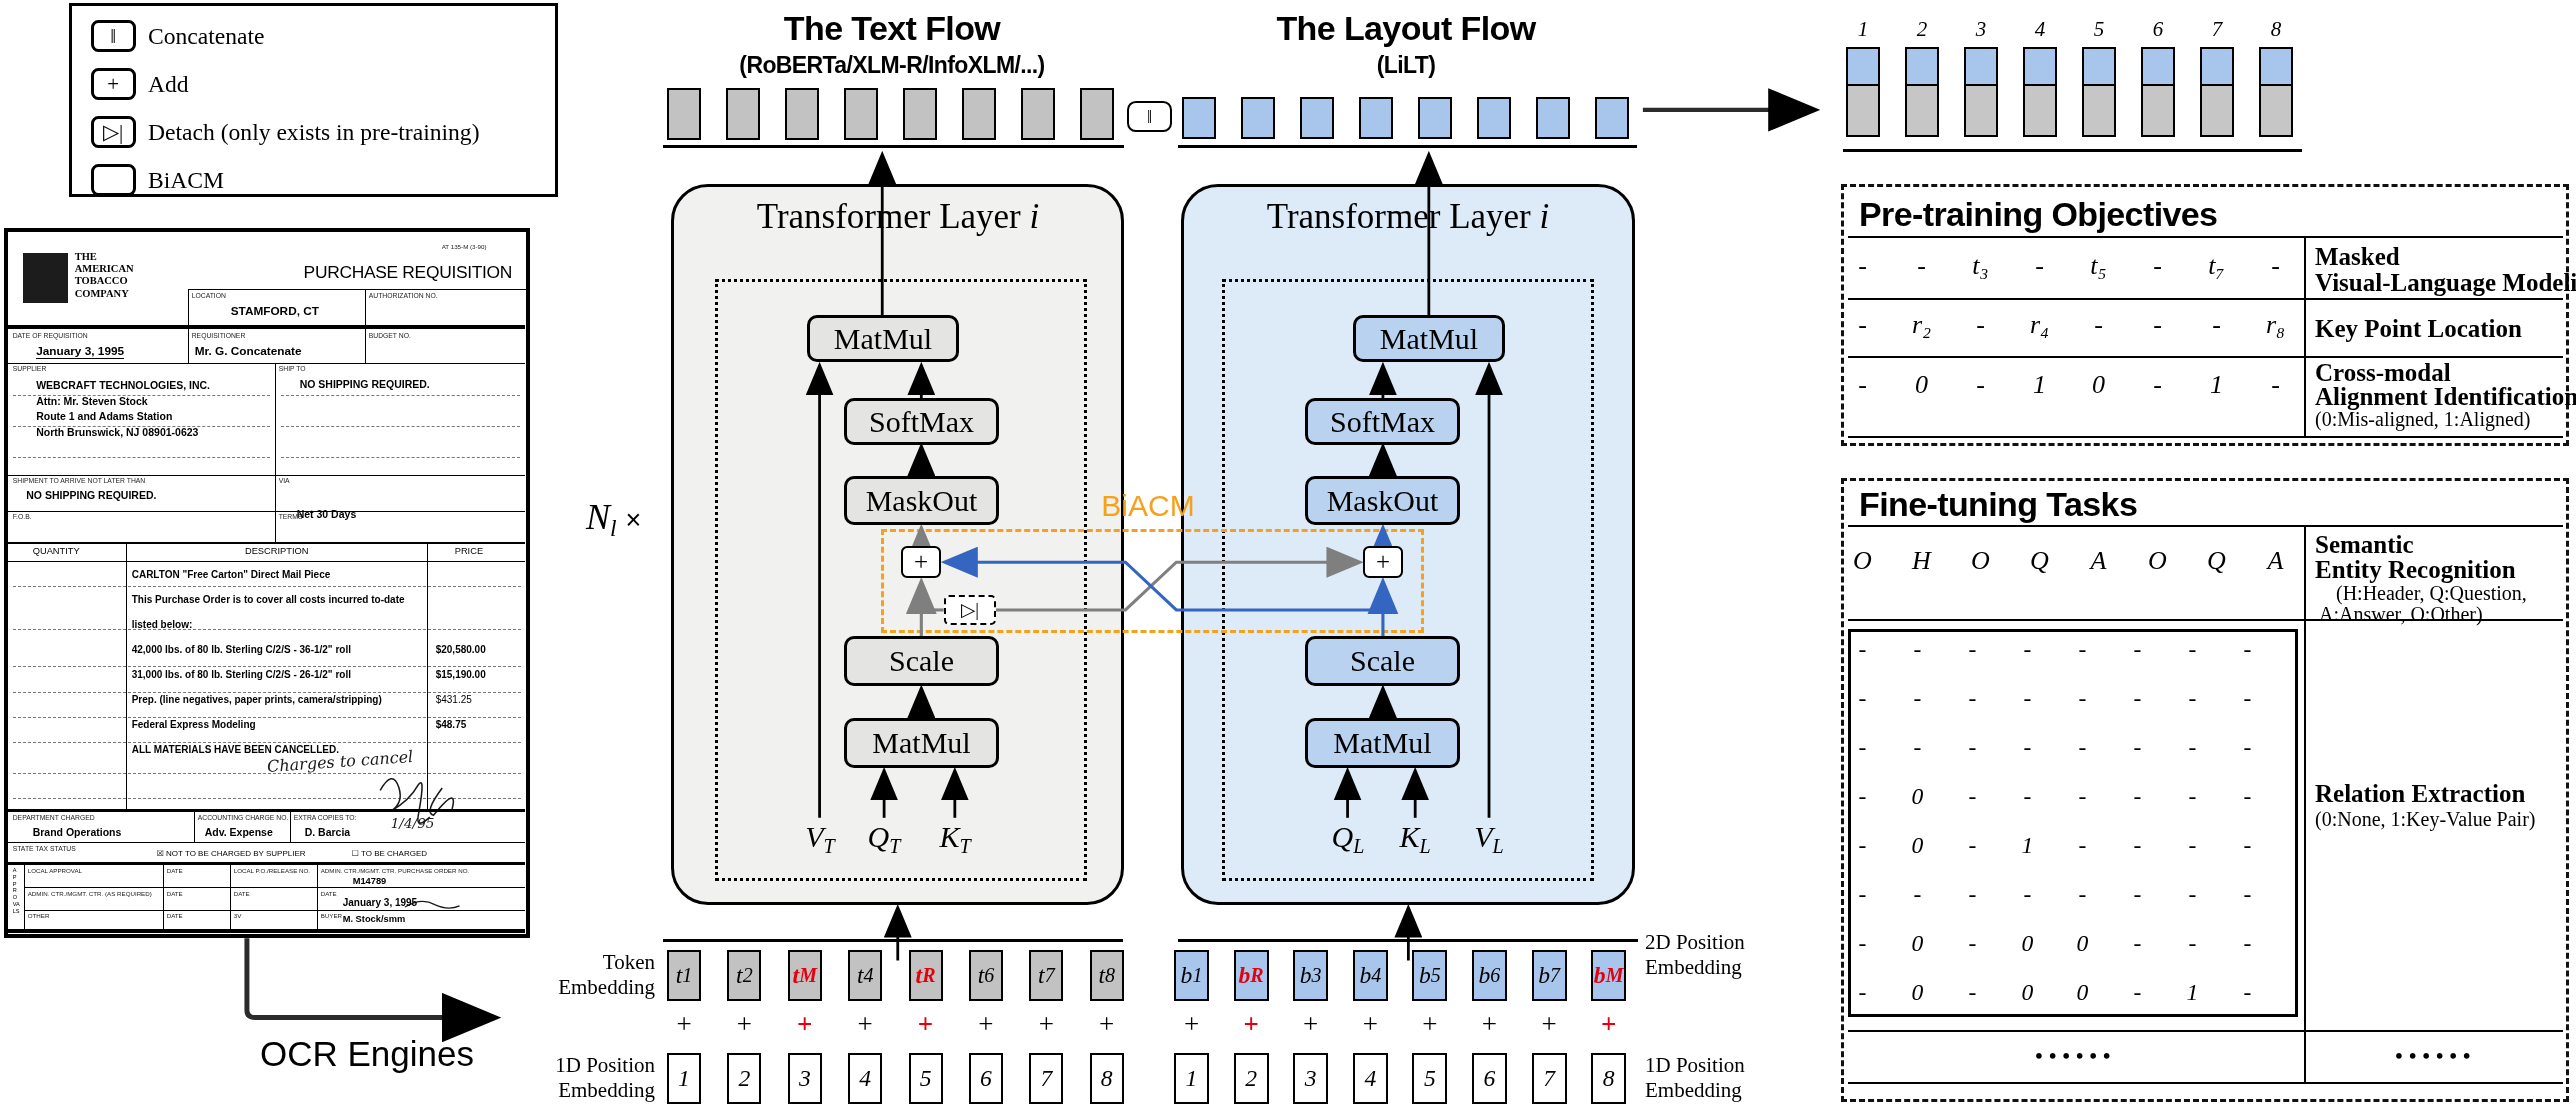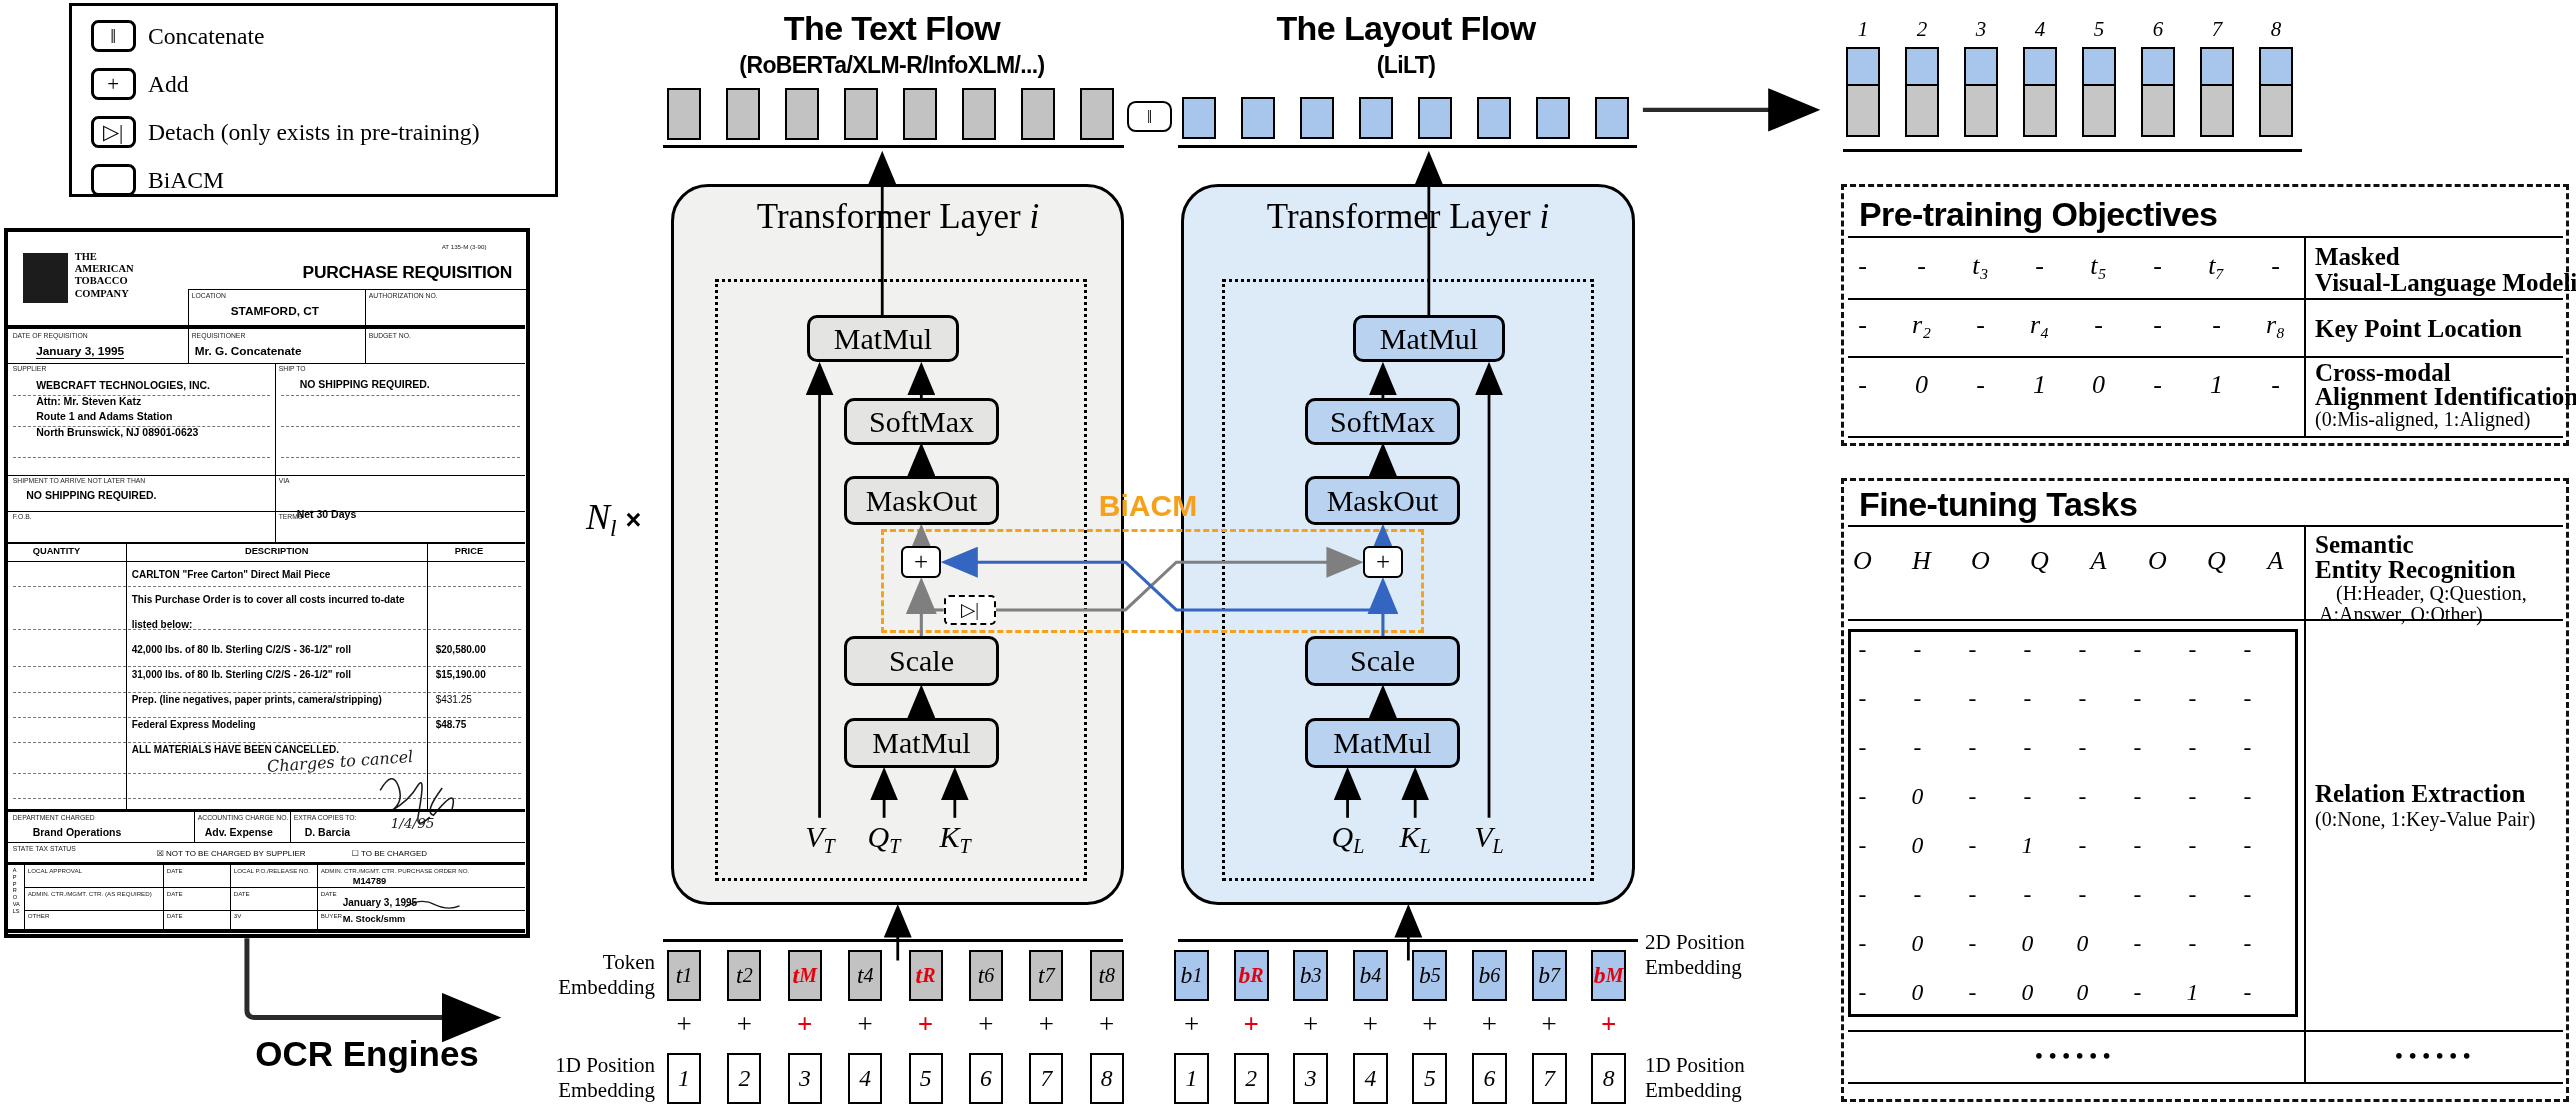--- a/index.html
+++ b/index.html
@@ -2,21 +2,21 @@
 <html style="font-size:10px"><head>
 <meta charset="utf-8">
 <style>
   html,body{margin:0;padding:0;background:#fff;}
   body{width:2576px;height:1107px;position:relative;overflow:hidden;
        font-family:"Liberation Serif","DejaVu Serif",serif;color:#000;}
   .abs{position:absolute;}
   .ctr{transform:translateX(-50%);white-space:nowrap;}
   .sans{font-family:"Liberation Sans","DejaVu Sans",sans-serif;}
   .it{font-style:italic;}
-  .b{font-weight:bold;}
+  .b{font-weight:normal;}
   .red{color:#e4000f;font-weight:bold;}
   
   .legendbox{left:69px;top:3.1px;width:483px;height:188px;border:3.7px solid #000;background:#fff;}
   .licon{width:45px;height:32px;border:3.1px solid #000;border-radius:7.4px;display:flex;align-items:center;justify-content:center;font-size:21px;background:#fff;box-sizing:border-box;}
   .llabel{font-size:23.6px;line-height:32px;}
   
   .doc{left:3.7px;top:228px;width:526px;height:710px;border:4.3px solid #000;background:#fff;box-sizing:border-box;}
   .doc *{box-sizing:border-box;}
   .dlbl{position:absolute;font-family:"Liberation Sans",sans-serif;font-size:6.8px;color:#222;white-space:nowrap;}
   .dval{position:absolute;font-family:"Liberation Sans",sans-serif;font-weight:bold;font-size:11.8px;white-space:nowrap;}
@@ -120,21 +120,21 @@
   <div class="dlbl" style="left:184px;top:100px;">REQUISITIONER</div>
   <div class="dval" style="left:187px;top:112px;">Mr. G. Concatenate</div>
   <div class="dlbl" style="left:361px;top:100px;">BUDGET NO.</div>
   <div class="dline" style="left:0px;top:131px;width:517px;height:1.2px;"></div>
 
   <div class="dline" style="left:267px;top:131px;width:0.6px;height:112px;"></div>
   <div class="dlbl" style="left:5px;top:133px;">SUPPLIER</div>
   <div class="abs" style="left:28.5px;top:146px;font-family:'Liberation Sans',sans-serif;font-weight:bold;font-size:10.5px;line-height:15.5px;">
 
   <div>WEBCRAFT TECHNOLOGIES, INC.</div>
-      <div>Attn: Mr. Steven Katz</div>
+      <div>Attn: Mr. Steven Stock</div>
       <div>Route 1 and Adams Station</div>
       <div>North Brunswick, NJ 08901-0623</div>
     </div>
   <div class="dlbl" style="left:271px;top:133px;">SHIP TO</div>
   <div class="dval" style="left:292px;top:146px;font-size:10.5px;">NO SHIPPING REQUIRED.</div>
   <div class="ddash" style="left:5px;top:163px;width:257px;"></div>
   <div class="ddash" style="left:273px;top:163px;width:239px;"></div>
   <div class="ddash" style="left:5px;top:194px;width:257px;"></div>
   <div class="ddash" style="left:273px;top:194px;width:239px;"></div>
   <div class="ddash" style="left:5px;top:225px;width:257px;"></div>

